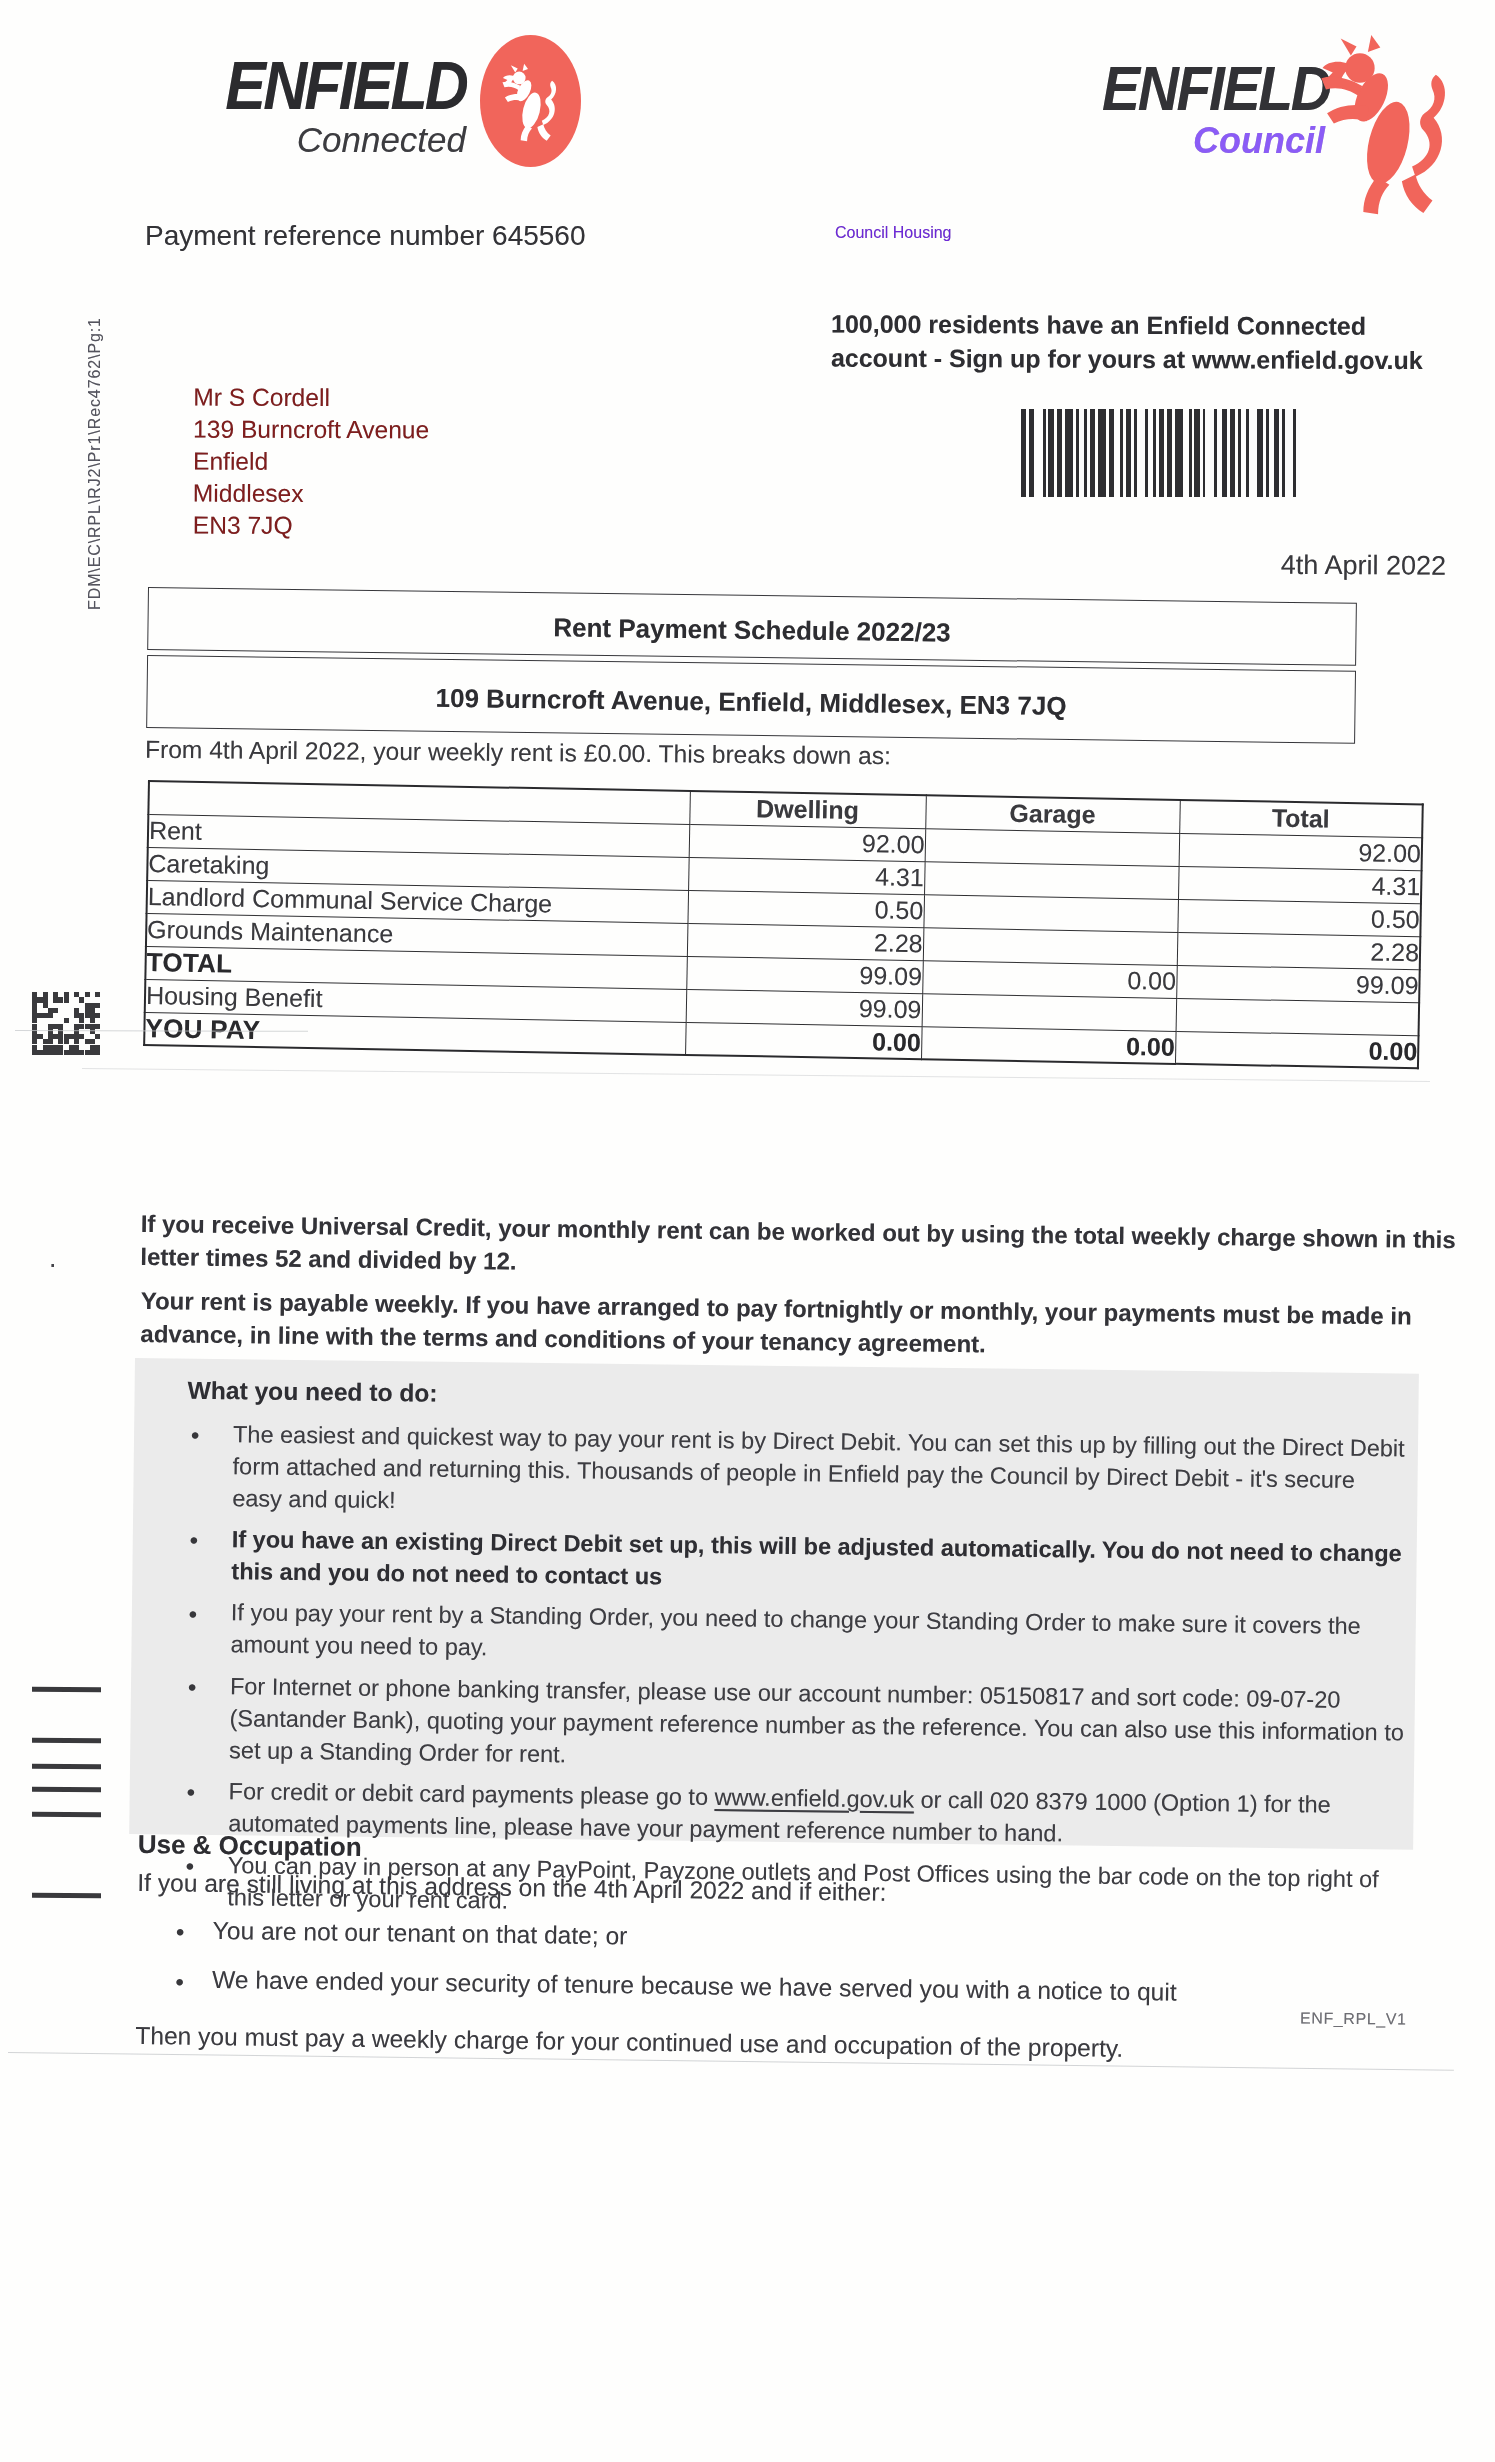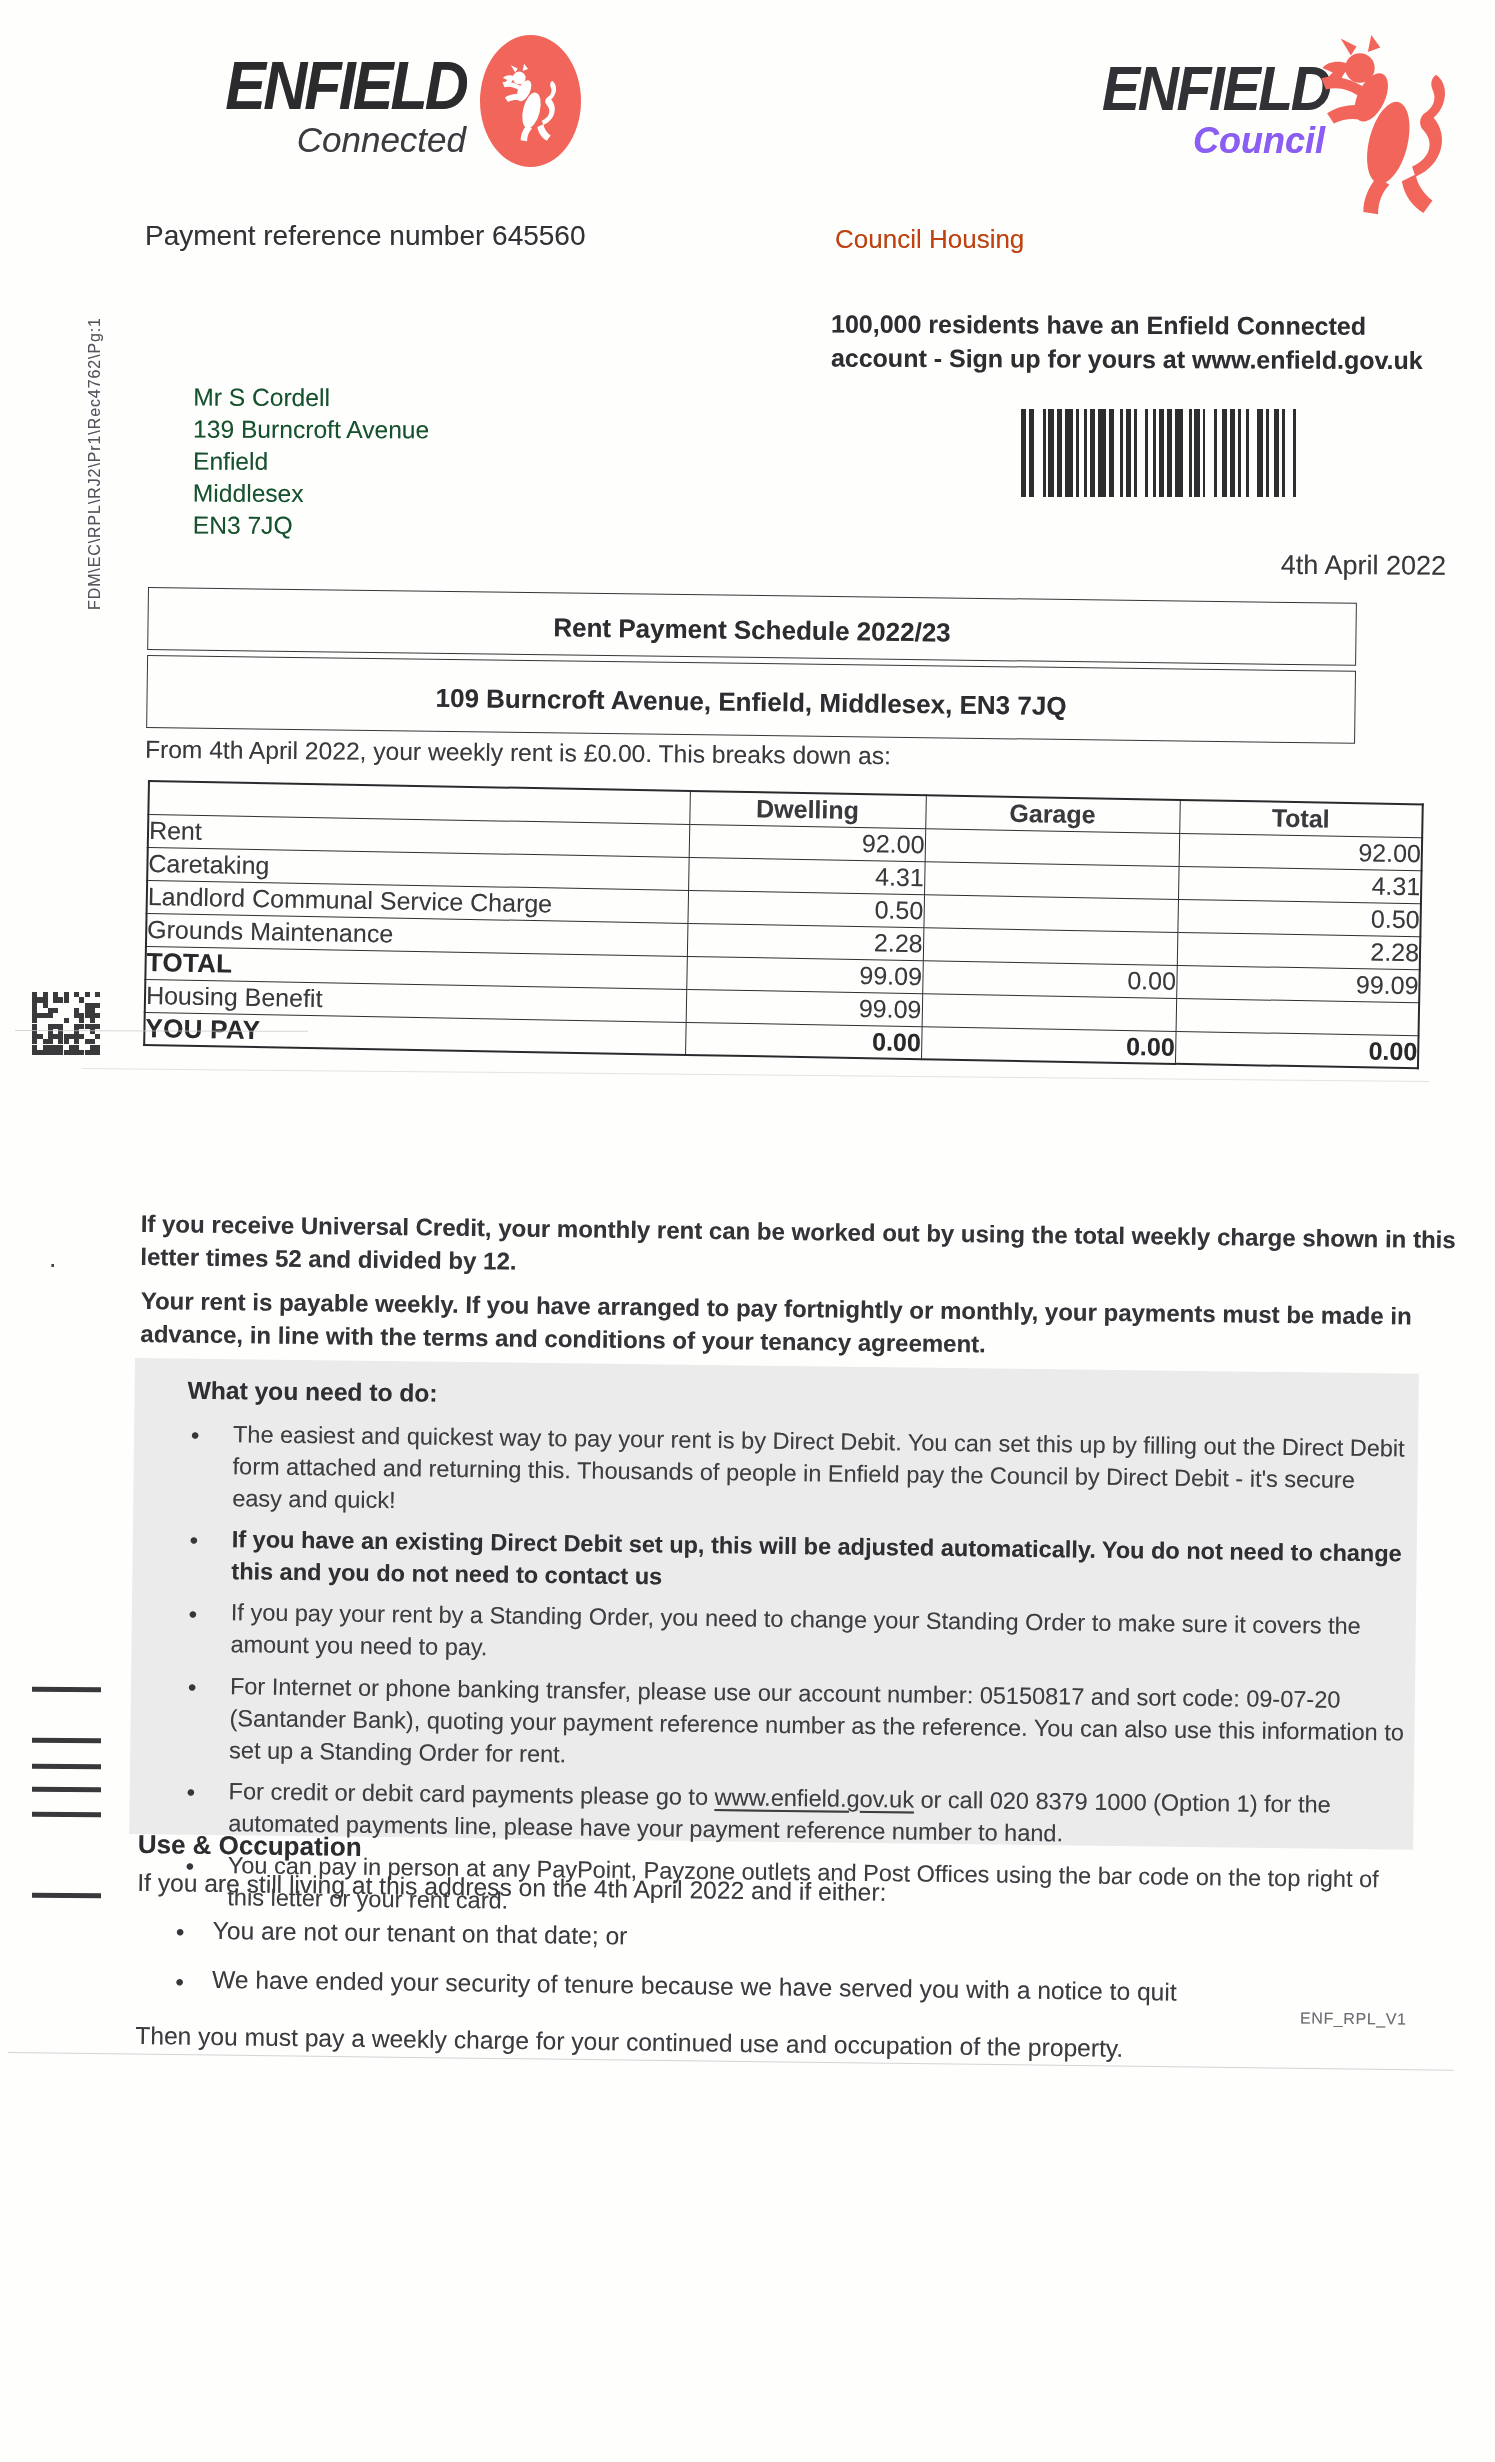--- a/index.html
+++ b/index.html
@@ -15,25 +15,25 @@
   .ll-enfield{font-size:61px;font-weight:bold;font-style:italic;letter-spacing:-2.9px;color:#2b2b2e;transform:scaleY(1.12);transform-origin:top right;}
   .ll-connected{font-size:35px;font-style:italic;font-weight:500;color:#3c3c40;margin-top:3.5px;}
   .ll-badge{left:480px;top:35px;width:101px;height:132px;background:var(--brand);border-radius:50%;}
   .ll-badge svg{position:absolute;left:21px;top:23.5px;width:59px;height:86px;color:#ffffff;}
   .lr-text{left:1102px;top:52px;width:223px;text-align:right;}
   .lr-enfield{font-size:57px;font-weight:bold;font-style:italic;letter-spacing:-2.3px;color:#323236;transform:scaleY(1.1);transform-origin:top right;}
   .lr-council{font-size:36px;font-style:italic;font-weight:600;color:#8b5cf6;margin-top:2.3px;}
   .lr-lion{left:1318px;top:27px;width:136px;height:193px;color:var(--brand);}
 
   .payment-ref{left:145px;top:220px;font-size:28px;color:#333337;}
-  .council-housing{left:835px;top:224px;font-size:26px;color:#c2410c;}
+  .council-housing{left:835px;top:224px;font-size:16px;color:#6d28d9;}
 
   .promo{left:831px;top:308px;width:651px;font-size:25px;font-weight:bold;line-height:34px;color:#2e2e32;transform:rotate(.25deg);}
 
-  .recipient{left:193px;top:382px;font-size:24.6px;line-height:32px;color:#14532d;transform:rotate(.2deg);}
+  .recipient{left:193px;top:382px;font-size:24.6px;line-height:32px;color:#7f1d1d;transform:rotate(.2deg);}
 
   .sidebar-code{left:86px;top:610px;transform:rotate(-90deg);transform-origin:0 0;font-size:16px;letter-spacing:0.9px;color:#54545e;white-space:nowrap;}
 
   
   .barcode{left:1021px;top:409px;width:335px;}
   .bars{display:flex;height:88px;align-items:stretch;}
   .bars span{display:inline-block;height:100%;}
   .bars .b{background:#2e2e31;}
   .barcode-number{text-align:center;font-size:24.6px;letter-spacing:1.2px;color:#363639;margin-top:8.2px;}
   .letter-date{left:1173px;top:550px;width:273px;text-align:right;font-size:27px;color:#38383c;transform:rotate(.3deg);}

